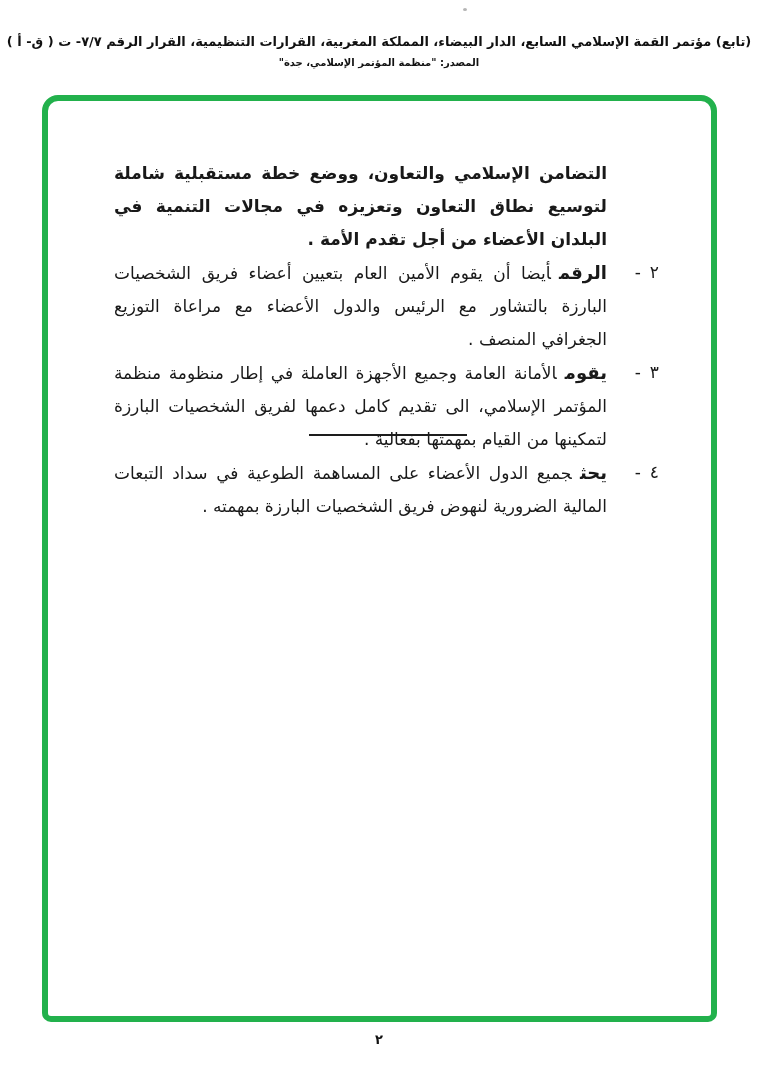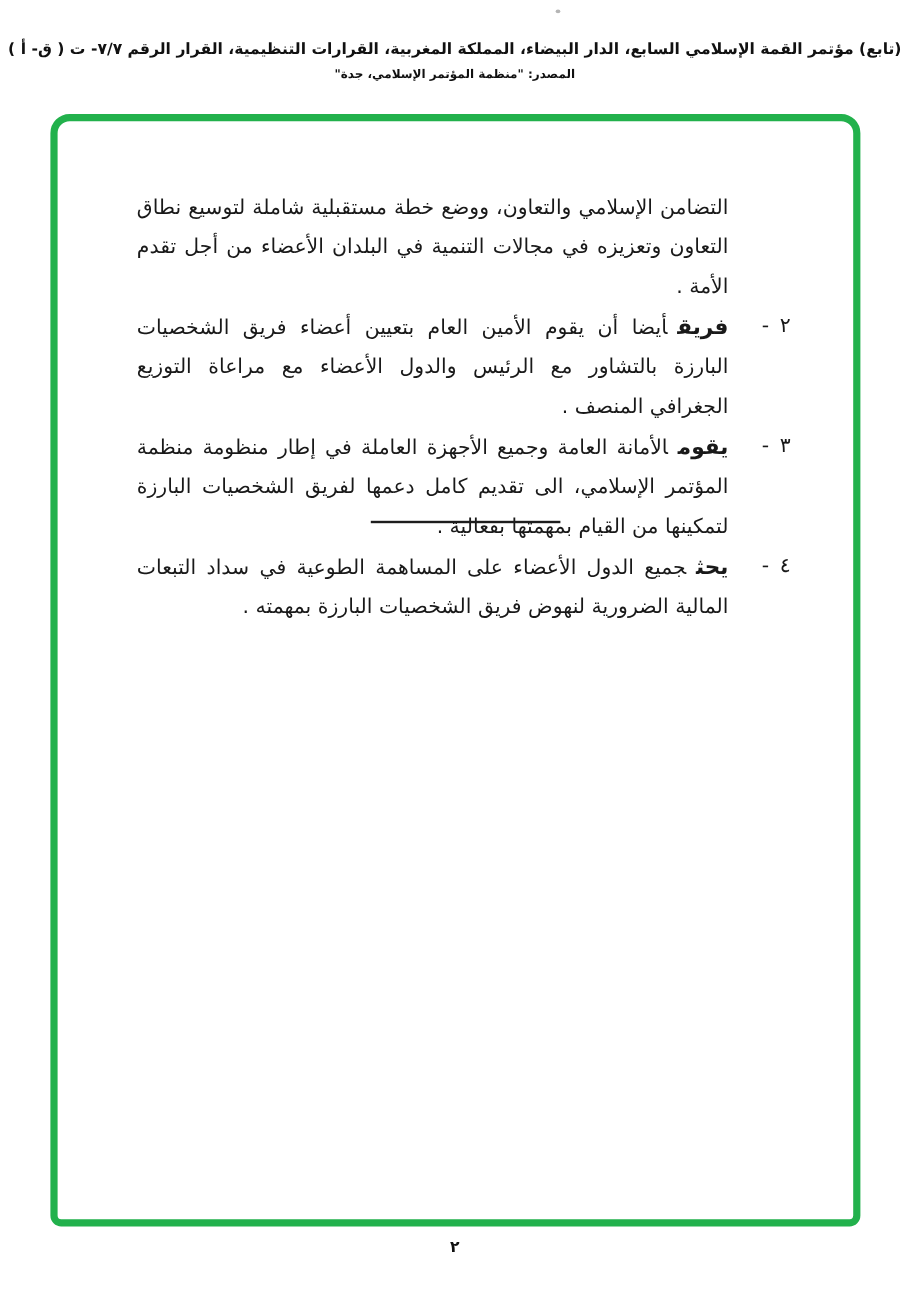--- a/index.html
+++ b/index.html
@@ -62,20 +62,21 @@
     right: 52px;
     width: 545px;
     direction: rtl;
     font-size: 17px;
     line-height: 33px;
     color: #191919;
   }
   .intro-paragraph {
     margin: 0 52px 0 0;
     text-align: justify;
+    font-weight: bold;
   }
   .list-item {
     display: flex;
     gap: 14px;
     margin: 0;
   }
   .item-marker {
     flex: 0 0 38px;
     display: flex;
     gap: 9px;
@@ -129,21 +130,21 @@
     <div class="doc-content">
 
       <p class="intro-paragraph">التضامن الإسلامي والتعاون، ووضع خطة مستقبلية شاملة لتوسيع نطاق التعاون وتعزيزه في مجالات التنمية في البلدان الأعضاء من أجل تقدم الأمة .</p>
 
       <div class="list-item">
         <span class="item-marker">
           <span class="item-number">٢</span>
           <span class="item-dash">-</span>
         </span>
         <p class="item-text">
-          <span class="item-lead">فريق</span><span>أيضا أن يقوم الأمين العام بتعيين أعضاء فريق الشخصيات البارزة بالتشاور مع الرئيس والدول الأعضاء مع مراعاة التوزيع الجغرافي المنصف .</span>
+          <span class="item-lead">الرقم</span><span>أيضا أن يقوم الأمين العام بتعيين أعضاء فريق الشخصيات البارزة بالتشاور مع الرئيس والدول الأعضاء مع مراعاة التوزيع الجغرافي المنصف .</span>
         </p>
       </div>
 
       <div class="list-item">
         <span class="item-marker">
           <span class="item-number">٣</span>
           <span class="item-dash">-</span>
         </span>
         <p class="item-text">
           <span class="item-lead">يقوم</span><span>الأمانة العامة وجميع الأجهزة العاملة في إطار منظومة منظمة المؤتمر الإسلامي، الى تقديم كامل دعمها لفريق الشخصيات البارزة لتمكينها من القيام بمهمتها بفعالية .</span>

